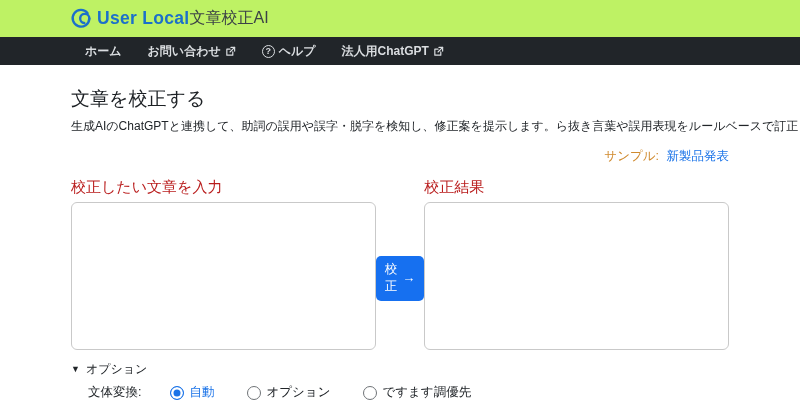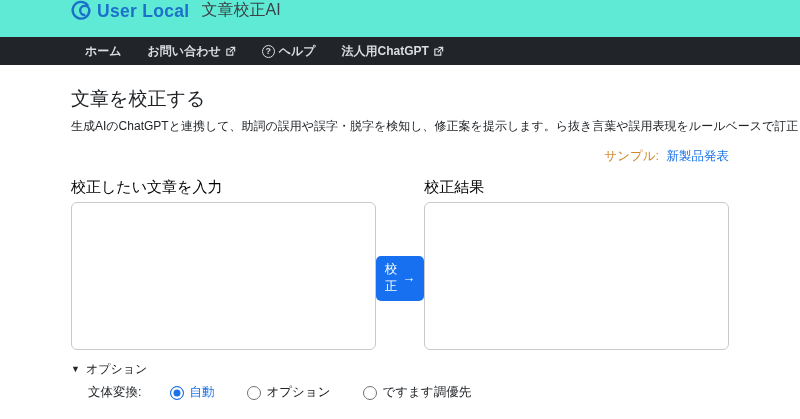--- a/index.html
+++ b/index.html
@@ -8,33 +8,32 @@
     width:800px; height:419px;
     background:#ffffff;
     font-family:"Liberation Sans","DejaVu Sans",sans-serif;
     color:#212529;
     overflow:hidden;
   }
 
   
   .app-header {
     height:37px;
-    display:flex; align-items:flex-start;
+    display:flex; align-items:center;
     padding-left:70px;
-    background:#5eead4;
+    background:#bef264;
   }
   .logo-link { display:flex; align-items:center; text-decoration:none; }
   .logo-icon { width:22px; height:22px; display:block; }
   .brand-name {
     margin-left:5px;
     font-size:17.5px; font-weight:bold; letter-spacing:0.3px;
     color:#1c70ca;
   }
   .app-title {
-    margin-left:12px;
     font-size:16px; font-weight:normal;
     color:#3c4247;
   }
 
   
   .main-nav {
     height:28px;
     background:#212529;
     display:flex; align-items:center;
     padding-left:85px;
@@ -59,21 +58,21 @@
     margin:21px 0 6px 0;
     font-size:19px; font-weight:400; color:#1d2125;
   }
   .page-desc { margin:0 0 13px 0; font-size:12px; color:#212529; white-space:nowrap; }
   .sample-line { margin:0 0 13px 0; font-size:12.5px;text-align:right; }
   .sample-label { color:#d08a2e; }
   .sample-link { color:#1a73e8; text-decoration:none; margin-left:4px; cursor:pointer; }
 
   .work-row { display:flex; width:658px; }
   .col { width:306px; }
-  .col-label { font-size:15px; color:#000000; margin-bottom:5px; }
+  .col-label { font-size:15px; color:#b91c1c; margin-bottom:5px; }
   .text-box {
     width:100%; height:148px;
     border:1px solid #c9c9c9; border-radius:6px;
     padding:8px; font-size:13px; font-family:inherit;
     resize:none; outline:none; background:#fff;
   }
   .mid {
     flex:1; display:flex; align-items:center; justify-content:center;
     padding-top:24px;
   }

